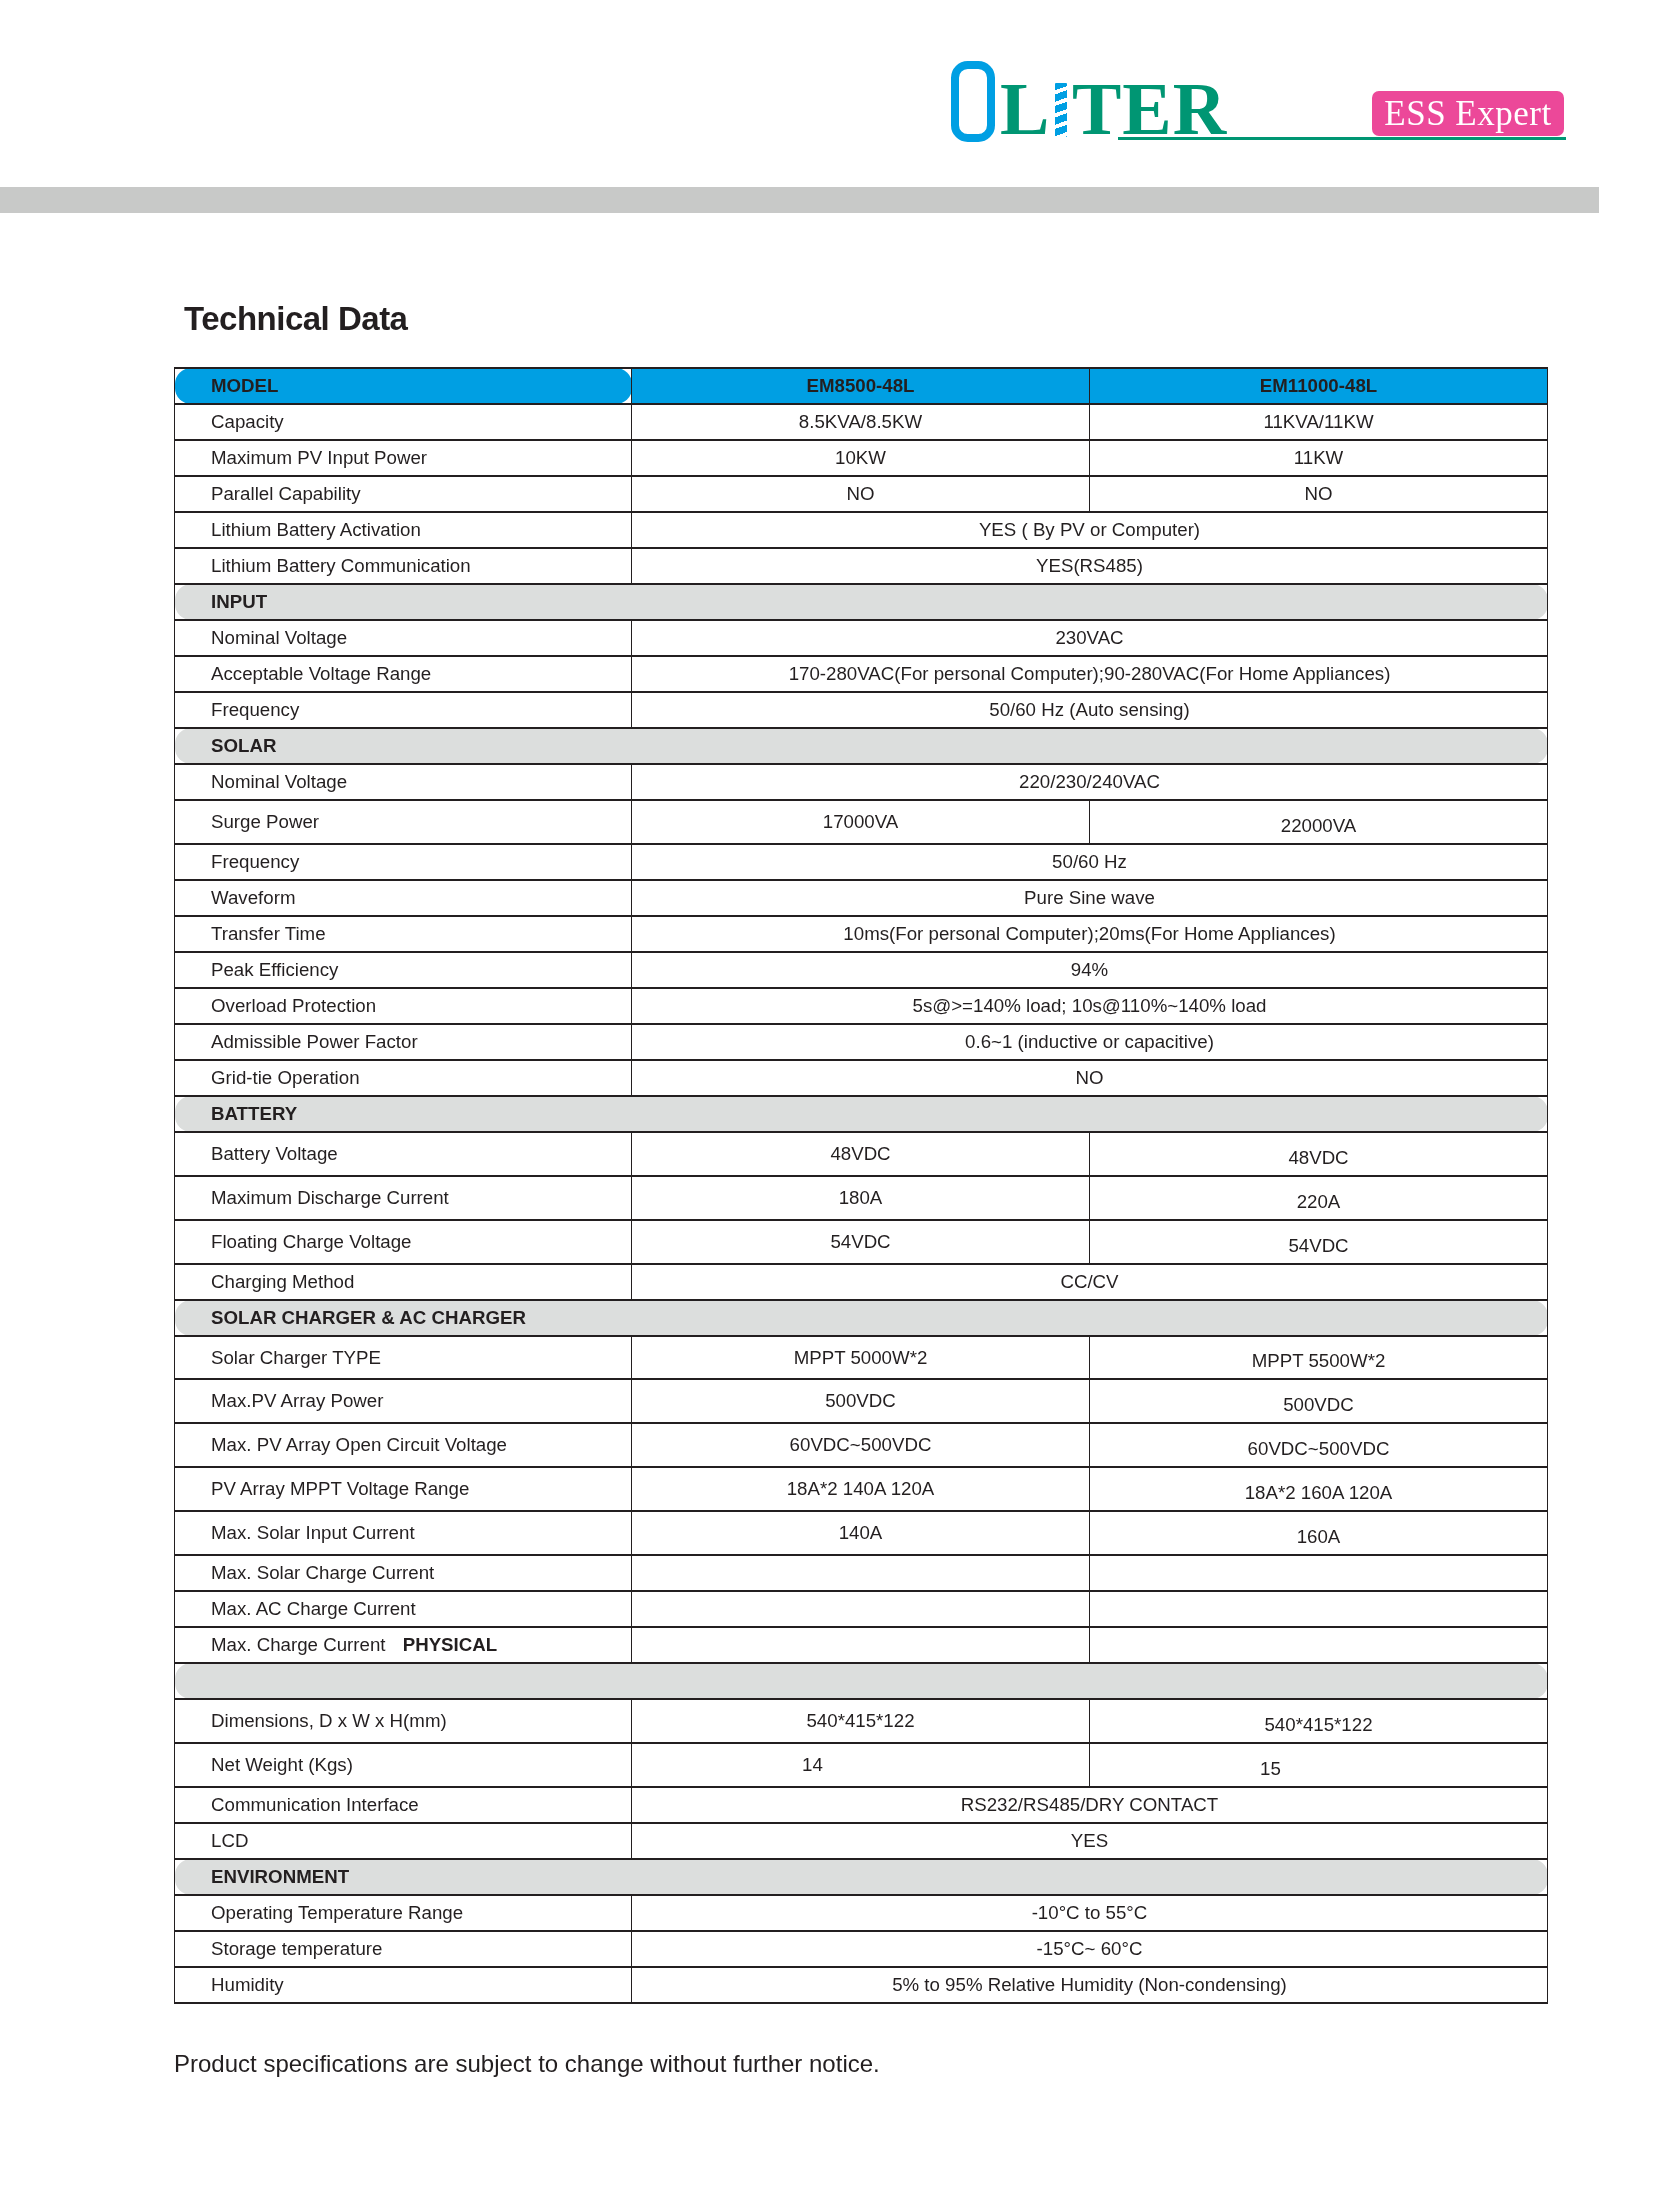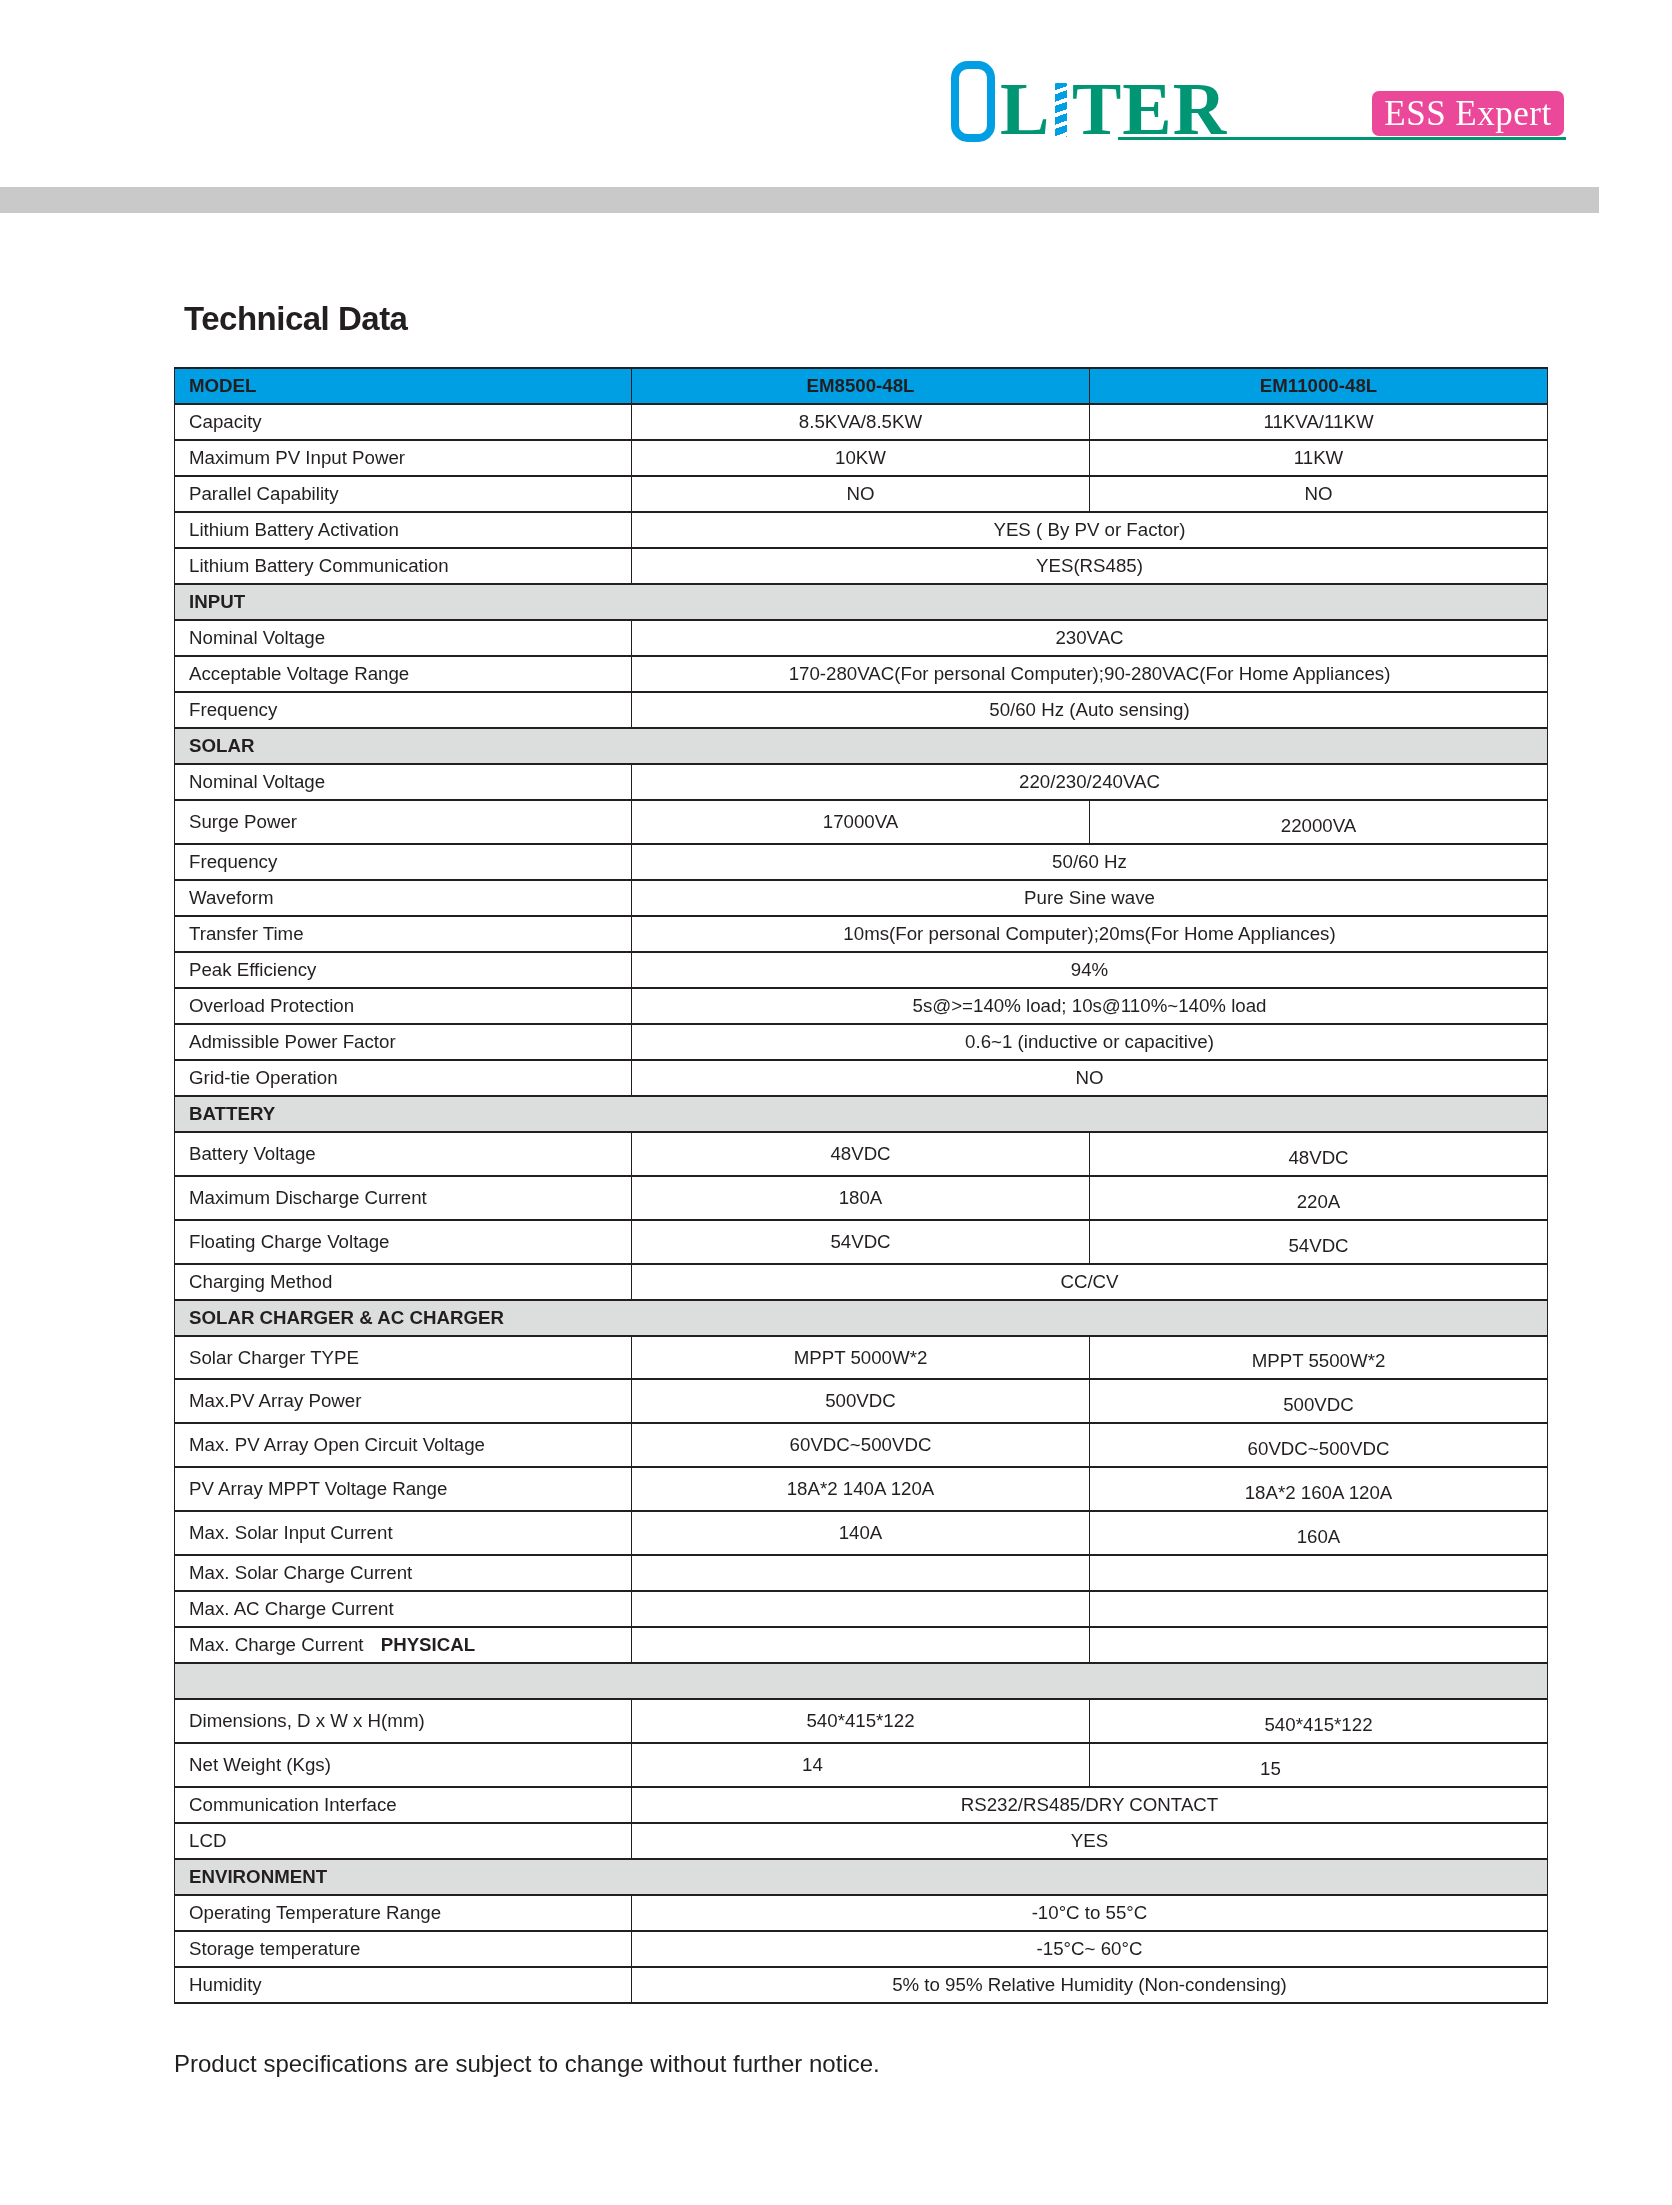--- a/index.html
+++ b/index.html
@@ -31,21 +31,21 @@
            color: #231f20; letter-spacing: -0.5px; }
 
   
   .spec { position: absolute; left: 174px; top: 367px; width: 1373px; border-collapse: collapse;
           table-layout: fixed; font-size: 18.7px; color: #231f20; }
   .spec col.c1 { width: 457px; }
   .spec col.c2 { width: 458px; }
   .spec col.c3 { width: 458px; }
   .spec td { border: 2px solid #231f20; border-left-width: 1.5px; border-right-width: 1.5px;
              height: 34px; padding: 0; vertical-align: middle; }
-  .spec td.label { padding-left: 14px; text-align: left; }
+  .spec td.label { padding-left: 36px; text-align: left; border-radius: 16px; }
   .spec td.val { text-align: center; }
   .spec td.val.low { padding-top: 7.9px; }
   .spec td.val.left-ish { text-align: left; padding-left: 170px; }
   .spec tr.head td { background: #009fe3; font-weight: bold; }
   .spec tr.section td { background: #dcdedd; font-weight: bold; }
   .spec b { font-weight: bold; margin-left: 12px; }
 
   .note { position: absolute; left: 174px; top: 2050px; font-size: 24px; color: #231f20; }
 </style>
 </head>
@@ -85,21 +85,21 @@
       <td class="val">10KW</td>
       <td class="val">11KW</td>
     </tr>
     <tr>
       <td class="label">Parallel Capability</td>
       <td class="val">NO</td>
       <td class="val">NO</td>
     </tr>
     <tr>
       <td class="label">Lithium Battery Activation</td>
-      <td class="val" colspan="2">YES ( By PV or Factor)</td>
+      <td class="val" colspan="2">YES ( By PV or Computer)</td>
     </tr>
     <tr>
       <td class="label">Lithium Battery Communication</td>
       <td class="val" colspan="2">YES(RS485)</td>
     </tr>
 
     <tr class="section">
       <td class="label" colspan="3">INPUT</td>
     </tr>
     <tr>

